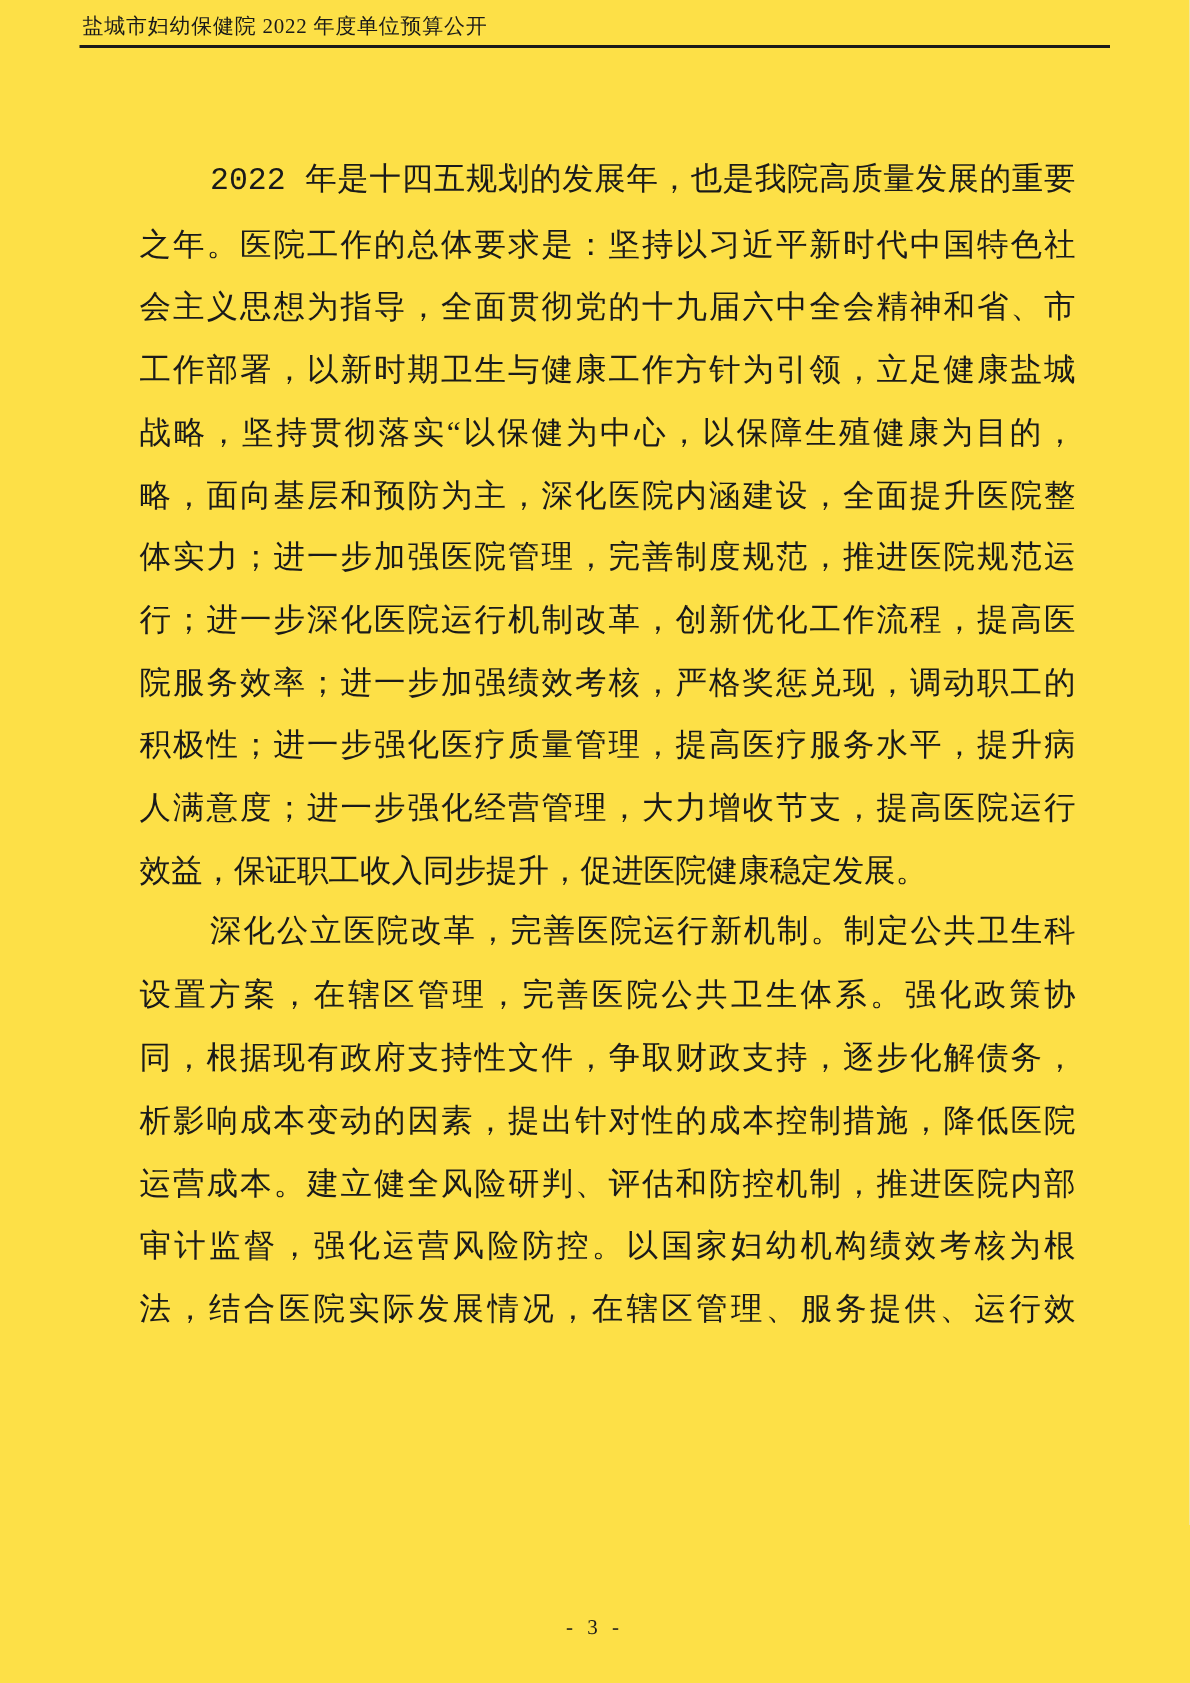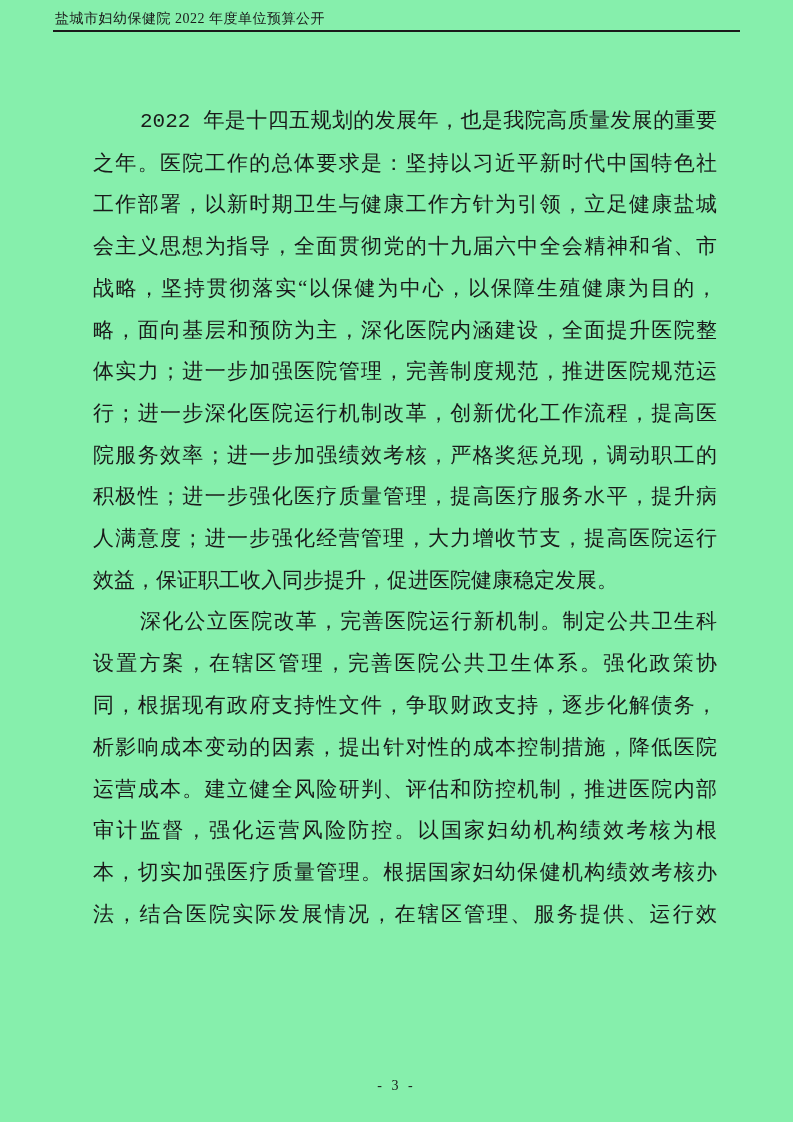--- a/index.html
+++ b/index.html
@@ -5,21 +5,21 @@
   html, body {
     margin: 0;
     padding: 0;
     background: #e8e8e8;
   }
   .page {
     position: relative;
     width: 793px;
     height: 1122px;
     margin: 0 auto;
-    background: #86efac;
+    background: #fde047;
     overflow: hidden;
     font-family: "Liberation Serif", serif;
     color: #1a1a1a;
   }
   .header-title {
     position: absolute;
     left: 55px;
     top: 9px;
     font-size: 14px;
     line-height: 20px;
@@ -68,33 +68,32 @@
 </style>
 </head>
 <body>
 
 <div class="page">
   <div class="header-title">盐城市妇幼保健院 2022 年度单位预算公开</div>
   <div class="header-rule"></div>
   <div class="body-text">
       <div class="line indent justify">2022 年是十四五规划的发展年，也是我院高质量发展的重要</div>
       <div class="line justify">之年。医院工作的总体要求是：坚持以习近平新时代中国特色社</div>
+      <div class="line justify">会主义思想为指导，全面贯彻党的十九届六中全会精神和省、市</div>
       <div class="line justify">工作部署，以新时期卫生与健康工作方针为引领，立足健康盐城</div>
-      <div class="line justify">会主义思想为指导，全面贯彻党的十九届六中全会精神和省、市</div>
       <div class="line justify">战略，坚持贯彻落实“以保健为中心，以保障生殖健康为目的，</div>
       <div class="line justify">略，面向基层和预防为主，深化医院内涵建设，全面提升医院整</div>
       <div class="line justify">体实力；进一步加强医院管理，完善制度规范，推进医院规范运</div>
       <div class="line justify">行；进一步深化医院运行机制改革，创新优化工作流程，提高医</div>
       <div class="line justify">院服务效率；进一步加强绩效考核，严格奖惩兑现，调动职工的</div>
       <div class="line justify">积极性；进一步强化医疗质量管理，提高医疗服务水平，提升病</div>
       <div class="line justify">人满意度；进一步强化经营管理，大力增收节支，提高医院运行</div>
       <div class="line">效益，保证职工收入同步提升，促进医院健康稳定发展。</div>
       <div class="line indent justify">深化公立医院改革，完善医院运行新机制。制定公共卫生科</div>
       <div class="line justify">设置方案，在辖区管理，完善医院公共卫生体系。强化政策协</div>
       <div class="line justify">同，根据现有政府支持性文件，争取财政支持，逐步化解债务，</div>
       <div class="line justify">析影响成本变动的因素，提出针对性的成本控制措施，降低医院</div>
       <div class="line justify">运营成本。建立健全风险研判、评估和防控机制，推进医院内部</div>
       <div class="line justify">审计监督，强化运营风险防控。以国家妇幼机构绩效考核为根</div>
-      <div class="line justify">本，切实加强医疗质量管理。根据国家妇幼保健机构绩效考核办</div>
       <div class="line justify">法，结合医院实际发展情况，在辖区管理、服务提供、运行效</div>
     </div>
   <div class="page-footer">- 3 -</div>
 </div>
 
 </body></html>

